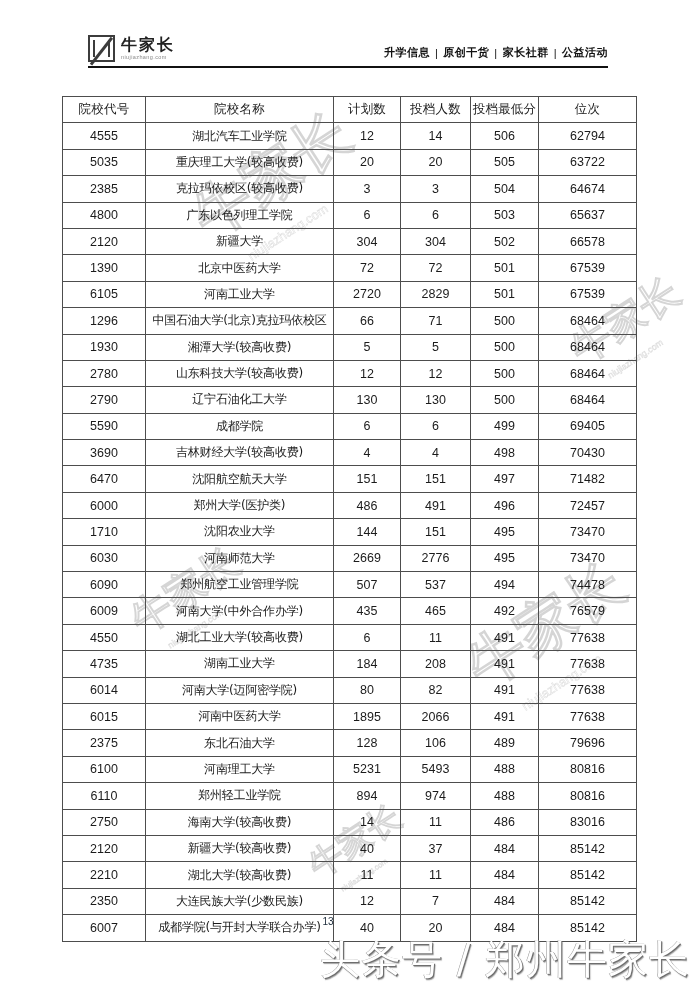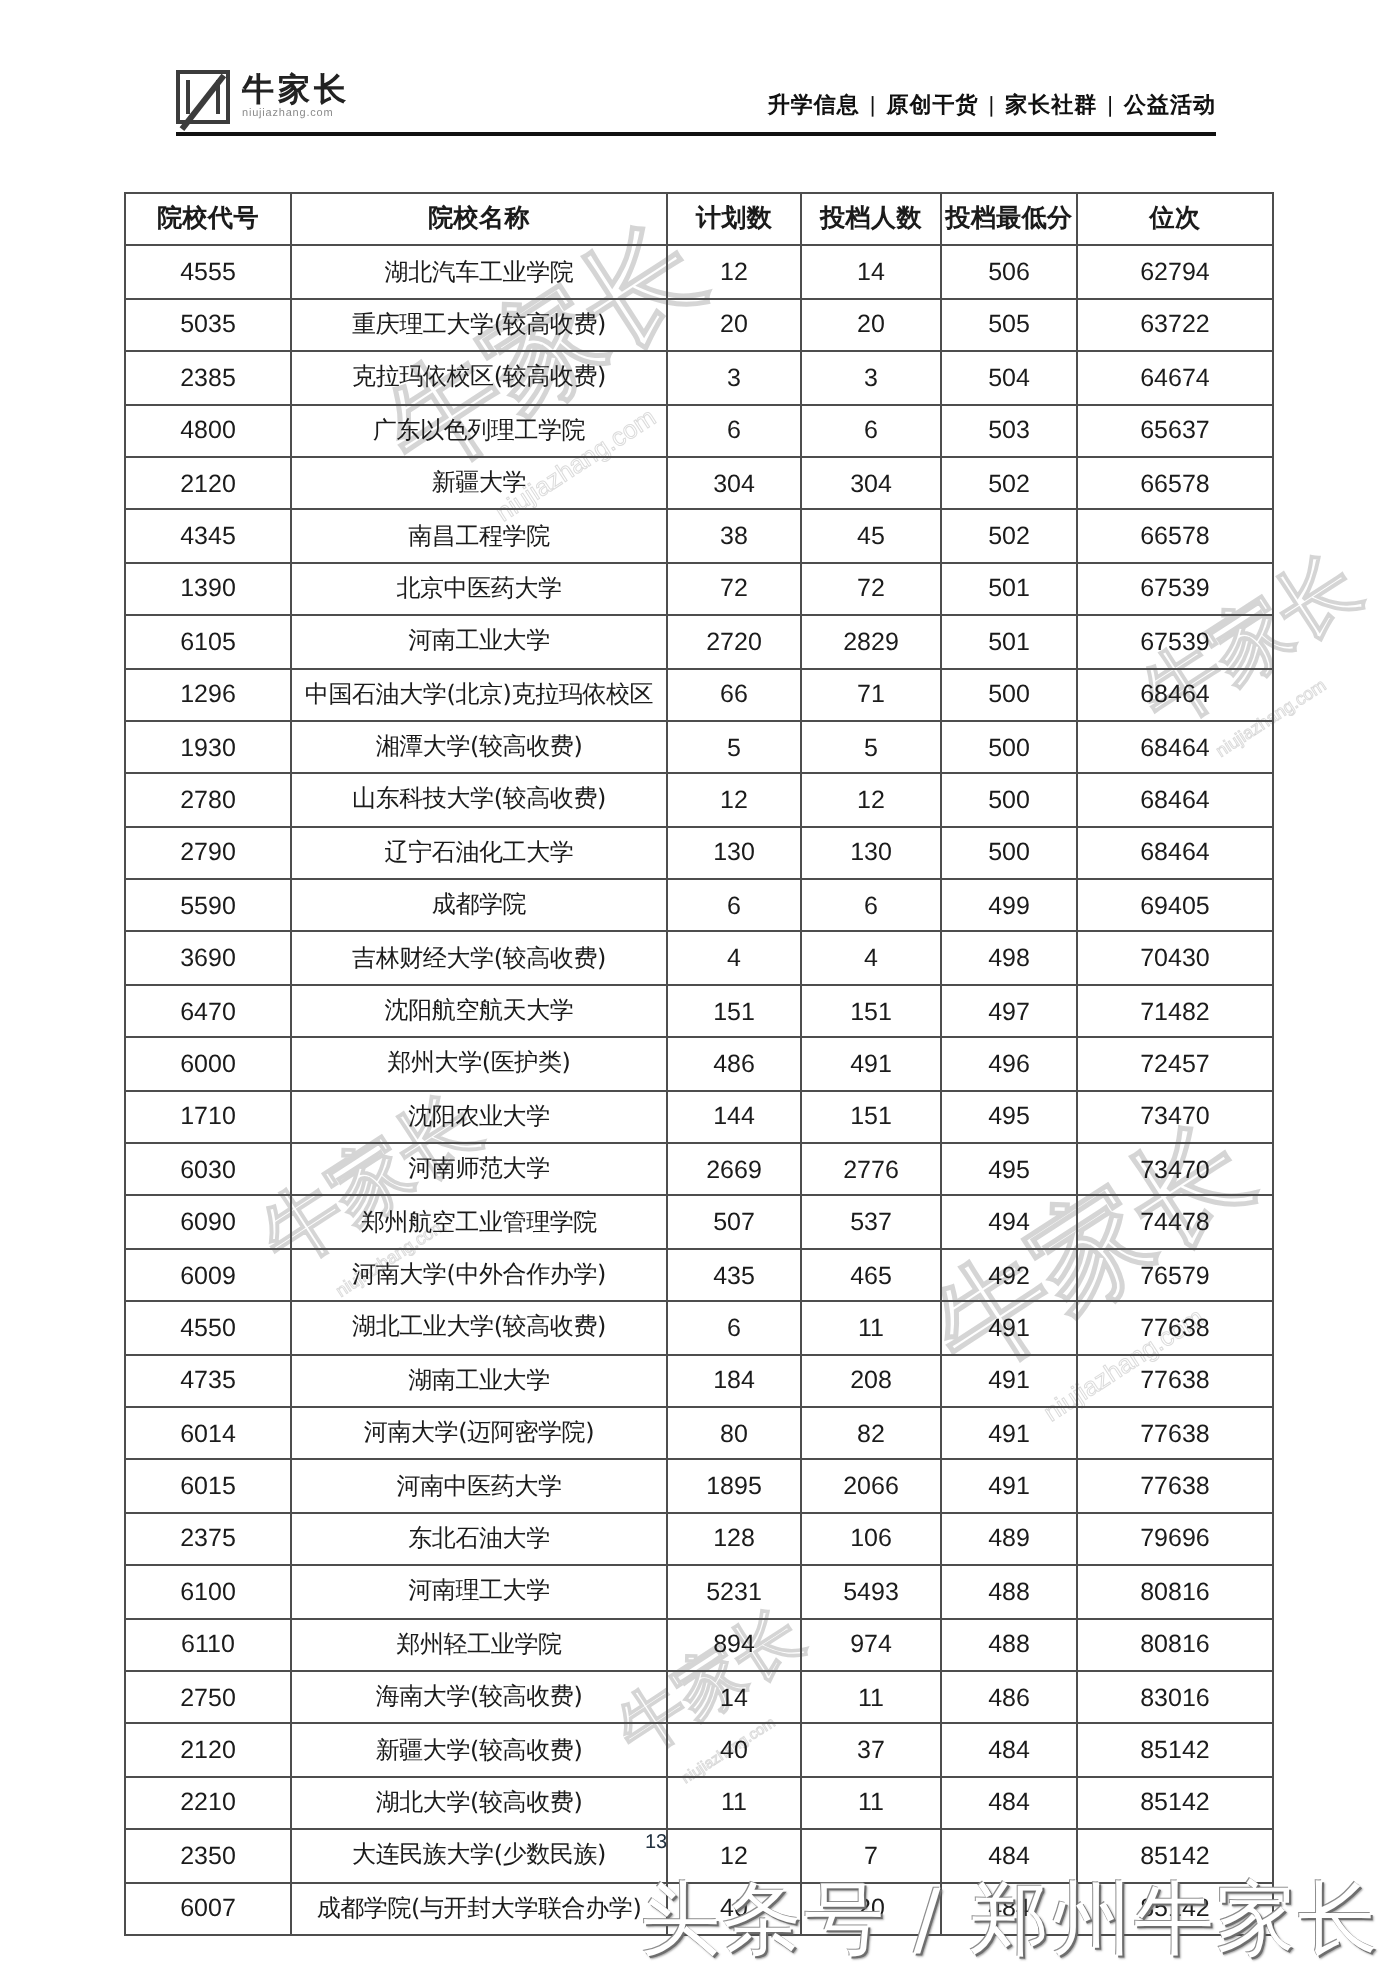--- a/index.html
+++ b/index.html
@@ -136,21 +136,21 @@
     border: 1px solid #4d4d4d;
     height: 26.4px;
     text-align: center;
     vertical-align: middle;
     padding: 0 1px;
     color: #1b1b1b;
     box-sizing: border-box;
     background: transparent;
   }
   table.score-table th {
-    font-weight: bold;
+    font-weight: normal;
     font-size: 12.5px;
     font-family: "DejaVu Sans", "Liberation Sans", sans-serif;
     letter-spacing: 0.2px;
   }
   table.score-table td {
     font-weight: normal;
     font-size: 12.5px;
     font-family: "Liberation Sans", "DejaVu Sans", sans-serif;
   }
   table.score-table td.cell-name {
@@ -313,28 +313,20 @@
         </tr>
         <tr>
           <td class="cell-num">2120</td>
           <td class="cell-name">新疆大学</td>
           <td class="cell-num">304</td>
           <td class="cell-num">304</td>
           <td class="cell-num">502</td>
           <td class="cell-num">66578</td>
         </tr>
         <tr>
-          <td class="cell-num">4345</td>
-          <td class="cell-name">南昌工程学院</td>
-          <td class="cell-num">38</td>
-          <td class="cell-num">45</td>
-          <td class="cell-num">502</td>
-          <td class="cell-num">66578</td>
-        </tr>
-        <tr>
           <td class="cell-num">1390</td>
           <td class="cell-name">北京中医药大学</td>
           <td class="cell-num">72</td>
           <td class="cell-num">72</td>
           <td class="cell-num">501</td>
           <td class="cell-num">67539</td>
         </tr>
         <tr>
           <td class="cell-num">6105</td>
           <td class="cell-name">河南工业大学</td>

